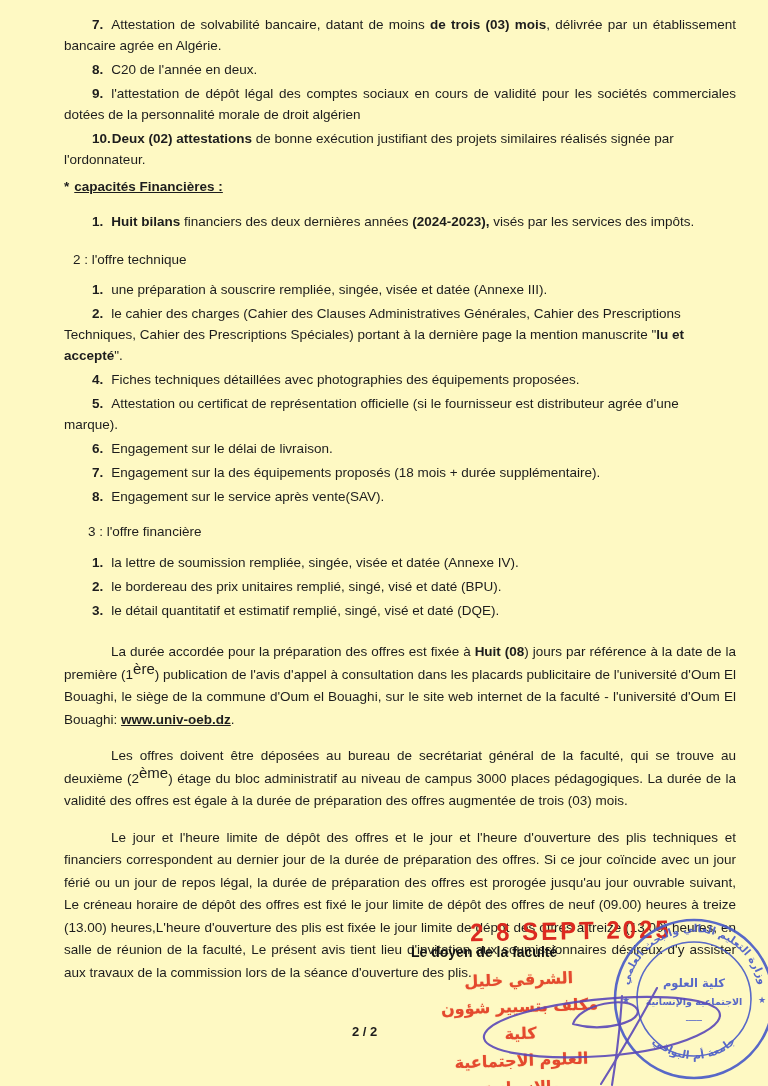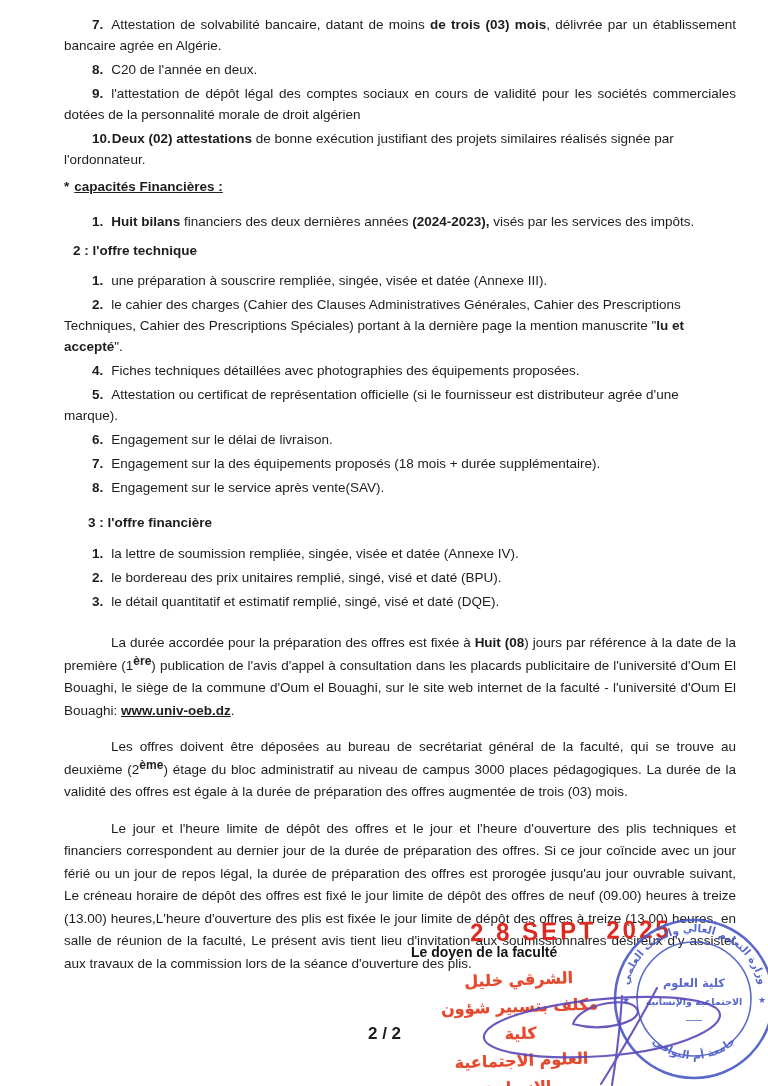--- a/index.html
+++ b/index.html
@@ -1,21 +1,21 @@
 <!DOCTYPE html>
 <html><head>
 <meta charset="utf-8">
 <style>
   html, body { margin: 0; padding: 0; background: #e8e8e8; }
   .page {
     position: relative;
     width: 768px;
     height: 1086px;
     margin: 0 auto;
-    background: #ffffff;
+    background: #fef9c3;
     overflow: hidden;
     font-family: "Liberation Sans", "DejaVu Sans", sans-serif;
     color: #1d1d1d;
     font-size: 13.5px;
   }
   .body-flow {
     position: absolute;
     left: 64px; top: 14px;
     width: 672px;
   }
@@ -25,31 +25,31 @@
     margin-bottom: 3px;
     text-align: justify;
   }
   .li.nj { text-align: left; }
   .num { font-weight: bold; margin-right: 8px; }
   .num.tight { margin-right: 1px; }
   .b { font-weight: bold; }
   .u { text-decoration: underline; }
   .fin-head { line-height: 21px; margin-top: 6px; margin-bottom: 14px; font-weight: bold; }
   .fin-head .star { margin-right: 5px; }
-  .h2 { font-weight: bold; line-height: 21px; margin: 8px 0 9px 9px; }
-  .h3 { font-weight: bold; line-height: 21px; margin: 14px 0 10px 24px; }
+  .h2 { font-weight: normal; line-height: 21px; margin: 17px 0 9px 9px; }
+  .h3 { font-weight: normal; line-height: 21px; margin: 14px 0 10px 24px; }
   .list-block { margin-top: 6px; }
   .para {
     line-height: 22.5px;
     text-indent: 47px;
     text-align: justify;
     margin-top: 14px;
   }
   .para.first { margin-top: 20px; }
-  sup { font-size: 12px; line-height: 0; font-weight: bold; }
+  sup { font-size: 15px; line-height: 0; }
   .link { font-weight: bold; text-decoration: underline; }
 
   
   .date-stamp {
     position: absolute;
     left: 470px; top: 917px;
     font-size: 24px;
     font-weight: bold;
     color: #dc2a20;
     letter-spacing: 3px;
@@ -84,22 +84,22 @@
     left: 603px; top: 908px;
     opacity: .92;
   }
   .sig-svg {
     position: absolute;
     left: 425px; top: 948px;
     opacity: .9;
   }
   .page-num {
     position: absolute;
-    left: 368px; top: 1024px;
-    font-size: 17px;
+    left: 352px; top: 1024px;
+    font-size: 13px;
     font-weight: bold;
     color: #1d1d1d;
   }
 </style>
 </head>
 <body>
 
 <div class="page">
   <div class="body-flow">
 

